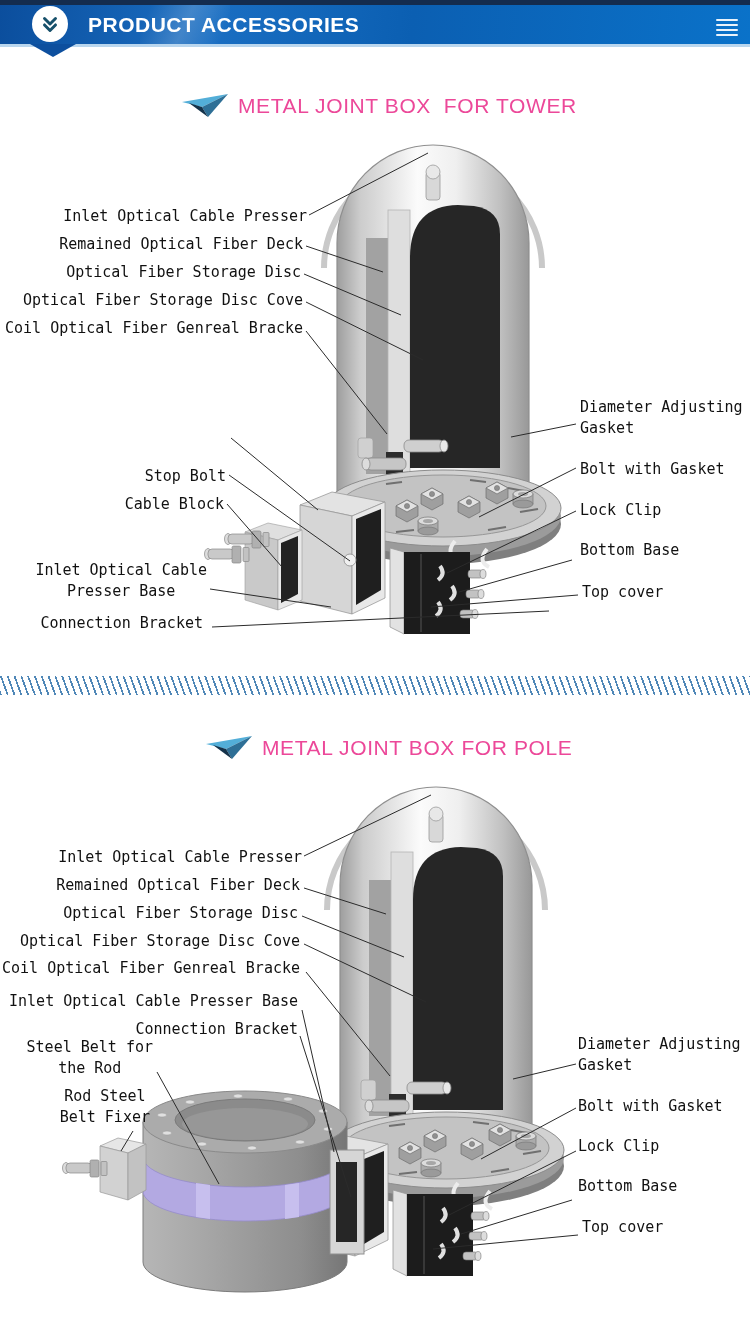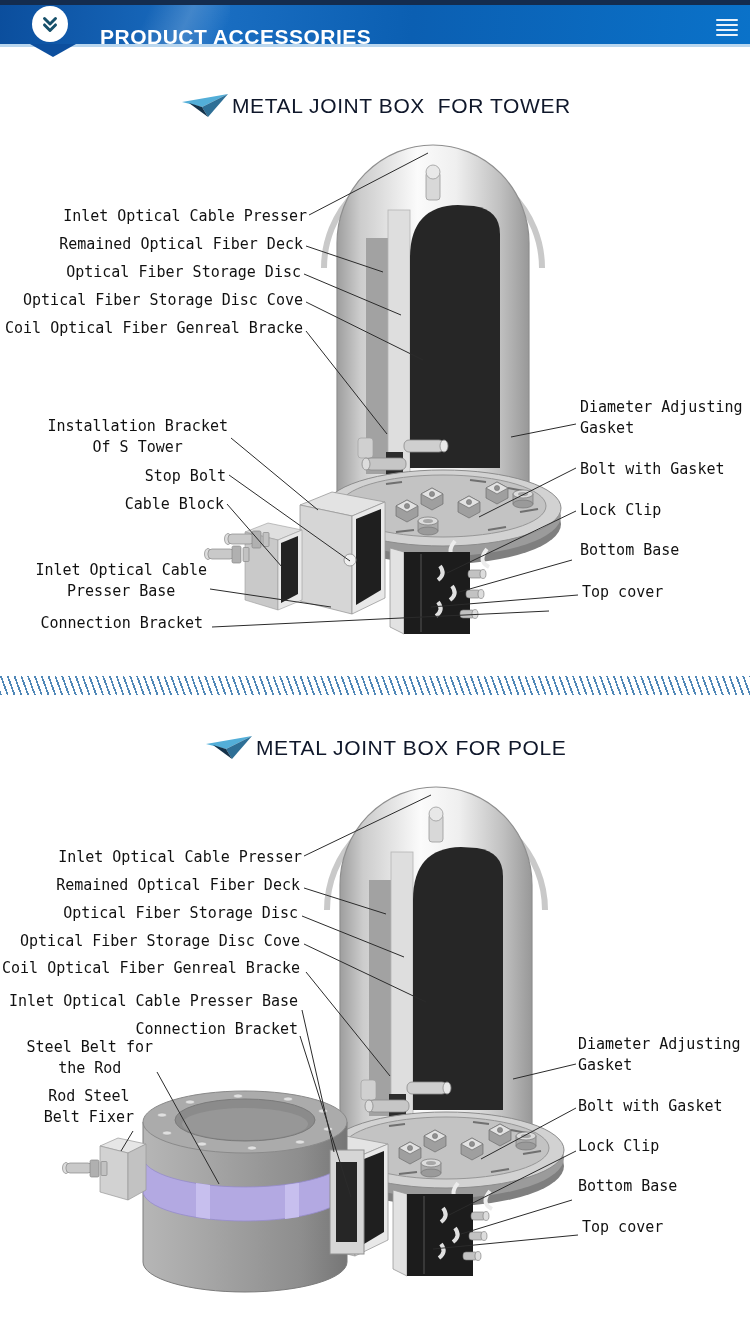--- a/index.html
+++ b/index.html
@@ -12,29 +12,29 @@
   .hdr-bar{position:absolute;left:0;top:5px;width:750px;height:39px;
            background:linear-gradient(95deg,var(--header_blue,#0b4e9d) 0%,#1a6ec2 28%,#0b5fb2 55%,var(--header_blue_light,#0a72c9) 100%);}
   .hdr-bar::after{content:"";position:absolute;left:140px;top:0;width:90px;height:100%;
            background:linear-gradient(115deg,rgba(255,255,255,0) 10%,rgba(255,255,255,.18) 50%,rgba(255,255,255,0) 90%);}
   .hdr-light{position:absolute;left:0;top:44px;width:750px;height:3px;background:#b9d6ee;}
   .badge-tab{position:absolute;left:30px;top:44px;width:46px;height:13px;
              background:#0d4f9e;clip-path:polygon(0 0,100% 0,50% 100%);}
   .badge{position:absolute;left:32px;top:6px;width:36px;height:36px;border-radius:50%;
          background:#ffffff;display:flex;align-items:center;justify-content:center;z-index:2;}
   .badge svg{width:22px;height:22px;}
-  .hdr-title{position:absolute;left:88px;top:5px;height:39px;line-height:39px;margin:12px;
+  .hdr-title{position:absolute;left:88px;top:5px;height:39px;line-height:39px;margin:0;
              color:#ffffff;font-size:21px;font-weight:bold;letter-spacing:.5px;white-space:pre;}
   .menu{position:absolute;right:12px;top:14px;width:22px;height:17px;cursor:pointer;
         display:flex;flex-direction:column;justify-content:space-between;}
   .menu i{display:block;height:2px;background:#eaf3fb;border-radius:1px;}
 
   
-  .sec-title{position:absolute;display:flex;align-items:center;gap:3px;
-             color:#0f172a;font-size:21px;letter-spacing:.6px;white-space:pre;}
+  .sec-title{position:absolute;display:flex;align-items:center;gap:9px;
+             color:#ec4899;font-size:21px;letter-spacing:.6px;white-space:pre;}
   .sec-title svg{width:48px;height:27px;flex:0 0 auto;}
   .t-tower{left:181px;top:92px;}
   .t-pole{left:205px;top:734px;}
 
   
   .divider{position:absolute;left:0;top:676px;width:750px;height:19px;
      background:repeating-linear-gradient(70deg,var(--divider_stripe,#4f87b7) 0 1.7px,rgba(255,255,255,0) 1.7px 6.4px);}
 
   
   .art{position:absolute;left:0;top:0;width:750px;height:1338px;}
@@ -285,22 +285,20 @@
     <span>METAL JOINT BOX FOR POLE</span>
   </div>
 
   <div class="divider"></div>
 
   <div class="lbl ra" style="right:443px;top:206px">Inlet Optical Cable Presser</div>
   <div class="lbl ra" style="right:447px;top:234px">Remained Optical Fiber Deck</div>
   <div class="lbl ra" style="right:449px;top:262px">Optical Fiber Storage Disc</div>
   <div class="lbl ra" style="right:447px;top:290px">Optical Fiber Storage Disc Cove</div>
   <div class="lbl ra" style="right:447px;top:318px">Coil Optical Fiber Genreal Bracke</div>
-  <div class="lbl ra" style="right:522px;top:416px">Installation Bracket
-Of S Tower</div>
   <div class="lbl ra" style="right:524px;top:466px">Stop Bolt</div>
   <div class="lbl ra" style="right:526px;top:494px">Cable Block</div>
   <div class="lbl ca" style="right:543px;top:560px">Inlet Optical Cable
 Presser Base</div>
   <div class="lbl ra" style="right:547px;top:613px">Connection Bracket</div>
 
   <div class="lbl" style="left:580px;top:397px">Diameter Adjusting
 Gasket</div>
   <div class="lbl" style="left:580px;top:459px">Bolt with Gasket</div>
   <div class="lbl" style="left:580px;top:500px">Lock Clip</div>
@@ -309,21 +307,21 @@
 
   <div class="lbl ra" style="right:448px;top:847px">Inlet Optical Cable Presser</div>
   <div class="lbl ra" style="right:450px;top:875px">Remained Optical Fiber Deck</div>
   <div class="lbl ra" style="right:452px;top:903px">Optical Fiber Storage Disc</div>
   <div class="lbl ra" style="right:450px;top:931px">Optical Fiber Storage Disc Cove</div>
   <div class="lbl ra" style="right:450px;top:958px">Coil Optical Fiber Genreal Bracke</div>
   <div class="lbl ra" style="right:452px;top:991px">Inlet Optical Cable Presser Base</div>
   <div class="lbl ra" style="right:452px;top:1019px">Connection Bracket</div>
   <div class="lbl ca" style="right:597px;top:1037px">Steel Belt for
 the Rod</div>
-  <div class="lbl ca" style="right:616px;top:1086px">Rod Steel
+  <div class="lbl ca" style="right:600px;top:1086px">Rod Steel
 Belt Fixer</div>
 
   <div class="lbl" style="left:578px;top:1034px">Diameter Adjusting
 Gasket</div>
   <div class="lbl" style="left:578px;top:1096px">Bolt with Gasket</div>
   <div class="lbl" style="left:578px;top:1136px">Lock Clip</div>
   <div class="lbl" style="left:578px;top:1176px">Bottom Base</div>
   <div class="lbl" style="left:582px;top:1217px">Top cover</div>
 
 </div>

